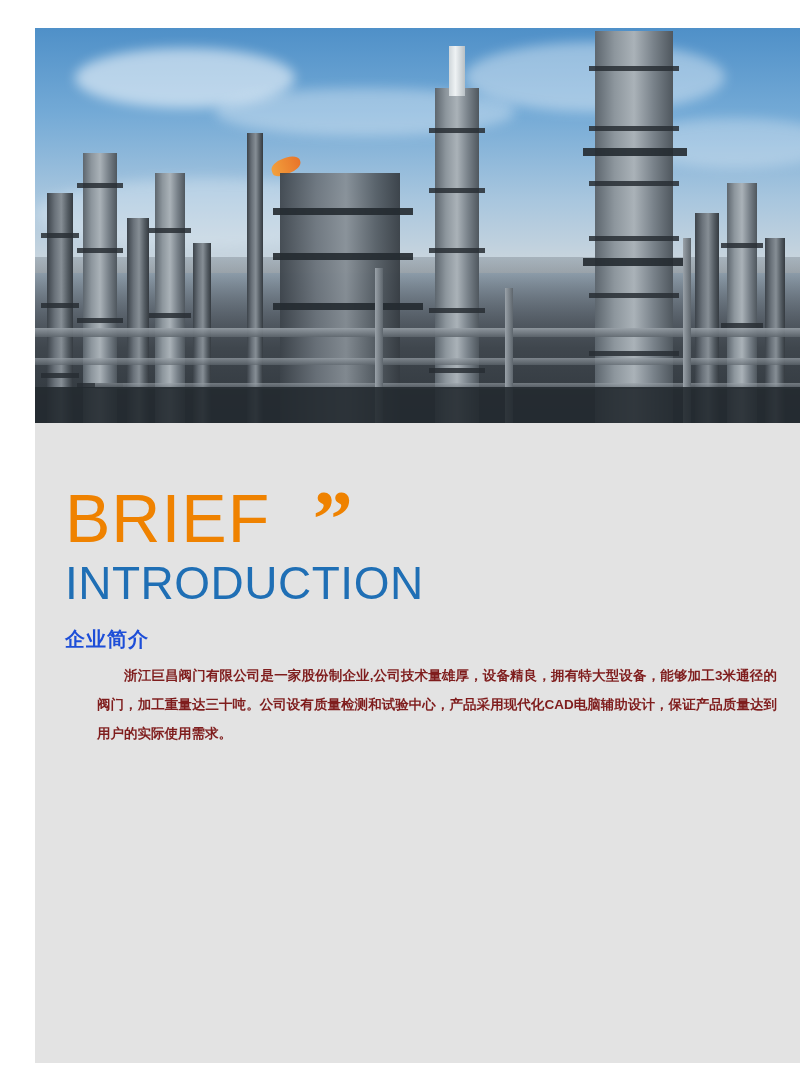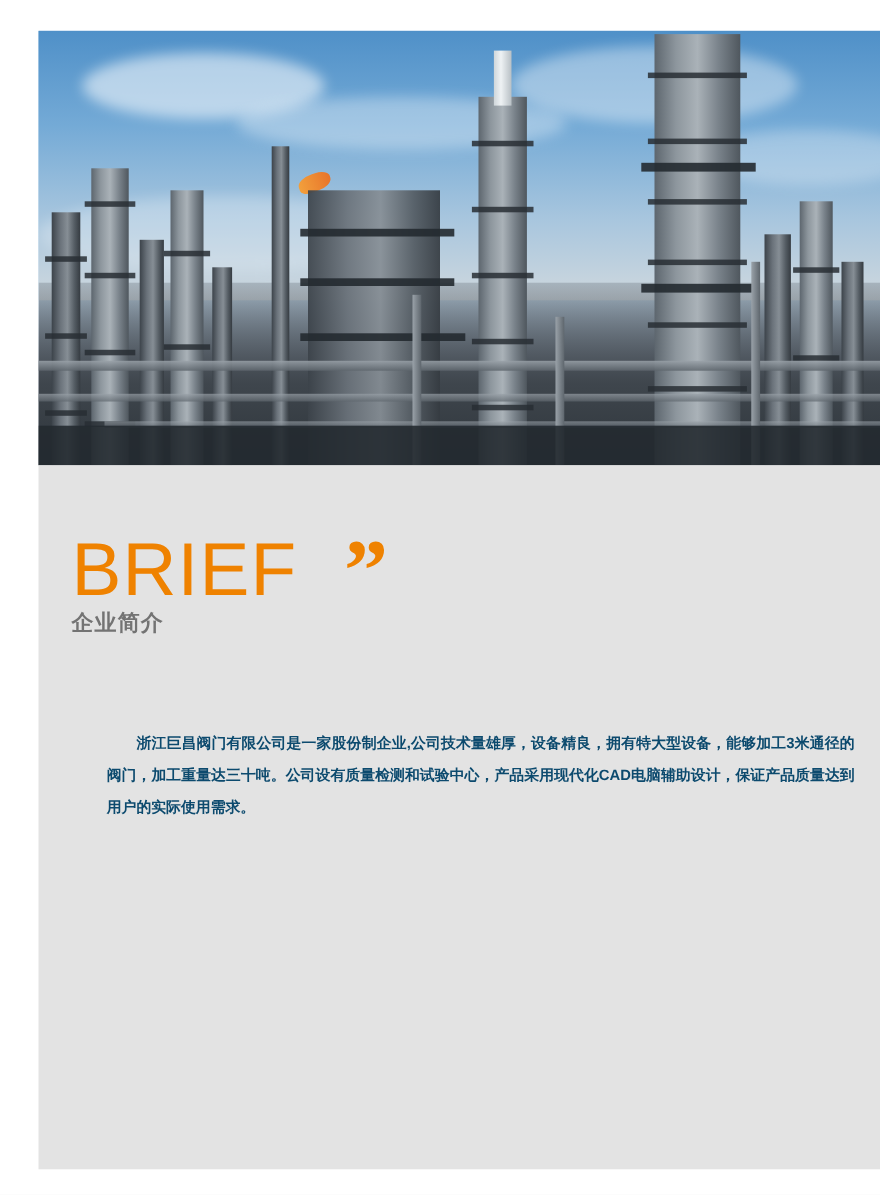--- a/index.html
+++ b/index.html
@@ -127,31 +127,31 @@
   }
   .intro {
     font-size: 46px;
     line-height: 52px;
     color: #1f6fb5;
     letter-spacing: 0.5px;
     margin-top: 4px;
   }
   .cn-title {
     font-size: 20px;
-    color: #737373;
+    color: #1d4ed8;
     font-weight: bold;
-    margin-top: 0;
+    margin-top: 17px;
     letter-spacing: 1px;
   }
   .body {
     position: absolute;
     left: 62px;
     top: 238px;
     width: 680px;
-    color: #0c4a6e;
+    color: #7f1d1d;
     font-size: 13.5px;
     line-height: 29px;
     text-align: justify;
   }
   .para { margin: 0 0 2px 0; font-weight: bold; }
   .para.first { text-indent: 2em; }
 </style>
 </head>
 <body>
 
@@ -226,20 +226,21 @@
     <div class="pipe-v" style="left:470px; top:260px; width:8px; height:135px;"></div>
     <div class="pipe-v" style="left:648px; top:210px; width:8px; height:185px;"></div>
     <div class="deck" style="left:0; bottom:0; width:765px; height:36px;"></div>
   </div>
 
   <div class="panel">
 
     <div class="titleblock">
       <span class="brief">BRIEF</span>
       <span class="quote">”</span>
+      <div class="intro">INTRODUCTION</div>
       <div class="cn-title">企业简介</div>
     </div>
 
     <div class="body">
       <p class="para first">浙江巨昌阀门有限公司是一家股份制企业,公司技术量雄厚，设备精良，拥有特大型设备，能够加工3米通径的阀门，加工重量达三十吨。公司设有质量检测和试验中心，产品采用现代化CAD电脑辅助设计，保证产品质量达到用户的实际使用需求。</p>
     </div>
 
   </div>
 </div>
 

